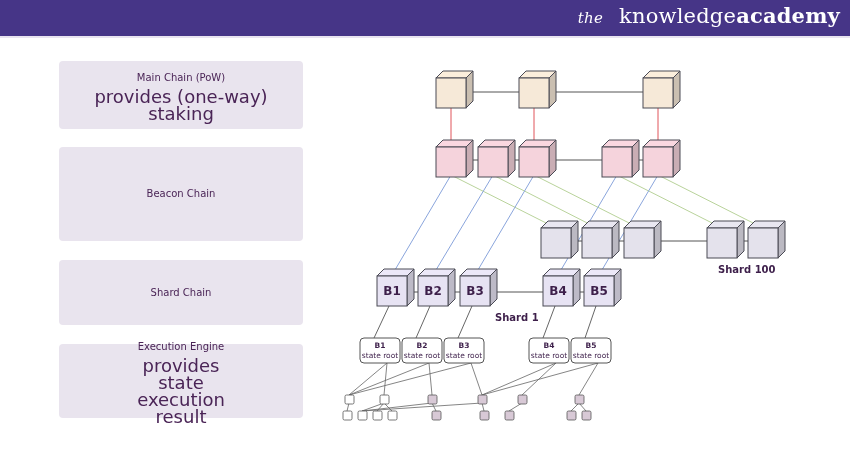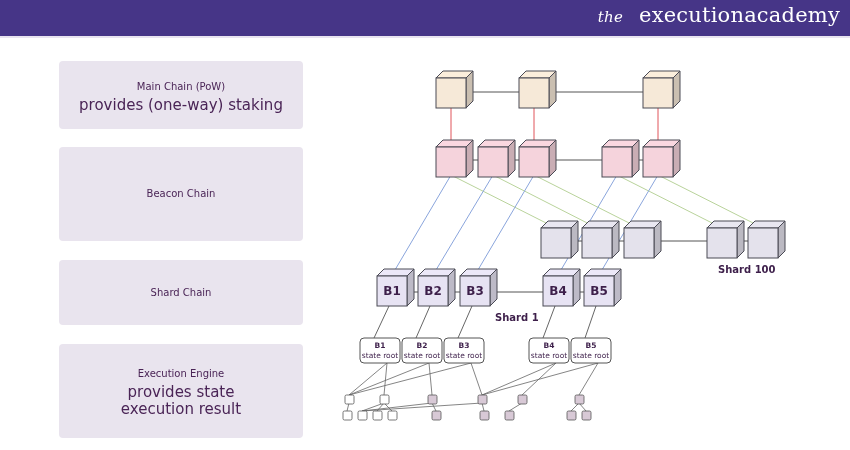--- a/index.html
+++ b/index.html
@@ -11,47 +11,47 @@
   .topbar {
     position: absolute; left: 0; top: 0; width: 850px; height: 36px;
     background: #463587;
   }
   .brand {
     position: absolute; right: 10px; top: 3px; color: #ffffff;
     font-family: "DejaVu Serif", serif; font-size: 21px; letter-spacing: 0.2px;
     white-space: nowrap;
   }
   .brand .the { font-style: italic; font-size: 15px; margin-right: 16px; }
-  .brand .acad { font-weight: normal; }
+  .brand .acad { font-weight: bold; }
   .topline {
     position: absolute; left: 0; top: 36px; width: 850px; height: 2px; background: #e8e4f0;
   }
   .label-box {
     position: absolute; left: 59px; width: 244px;
     background: #e9e4ee; border-radius: 4px;
     color: #4a2456; text-align: center;
     display: flex; flex-direction: column; justify-content: center;
   }
   .label-box .title { font-size: 10px; font-weight: 500; line-height: 20px; }
-  .label-box .desc { font-size: 15px; line-height: 17px; }
+  .label-box .desc { font-size: 18px; line-height: 17px; }
   #box-main { top: 61px; height: 68px; }
   #box-beacon { top: 147px; height: 94px; }
   #box-shard { top: 260px; height: 65px; align-items: center; }
-  #box-exec { top: 344px; height: 94px; }
+  #box-exec { top: 344px; height: 74px; }
   svg#diagram { position: absolute; left: 0; top: 0; }
   .blk-label { font-family: "DejaVu Sans", sans-serif; font-weight: bold; font-size: 12px; fill: #3d1f4a; }
   .sr-label { font-family: "DejaVu Sans", sans-serif; font-size: 7.5px; fill: #3d1f4a; }
   .shard-label { font-family: "DejaVu Sans", sans-serif; font-weight: bold; font-size: 10px; fill: #3d1f4a; }
 </style>
 </head>
 <body>
 
 <div class="topbar">
   <div class="brand">
-    <span class="the">the</span><span>execution</span><span class="acad">academy</span>
+    <span class="the">the</span><span>knowledge</span><span class="acad">academy</span>
   </div>
 </div>
 <div class="topline"></div>
 
 <div class="label-box" id="box-main">
   <div class="title">Main Chain (PoW)</div>
   <div class="desc">provides (one-way) staking</div>
 </div>
 <div class="label-box" id="box-beacon">
   <div class="title">Beacon Chain</div>

